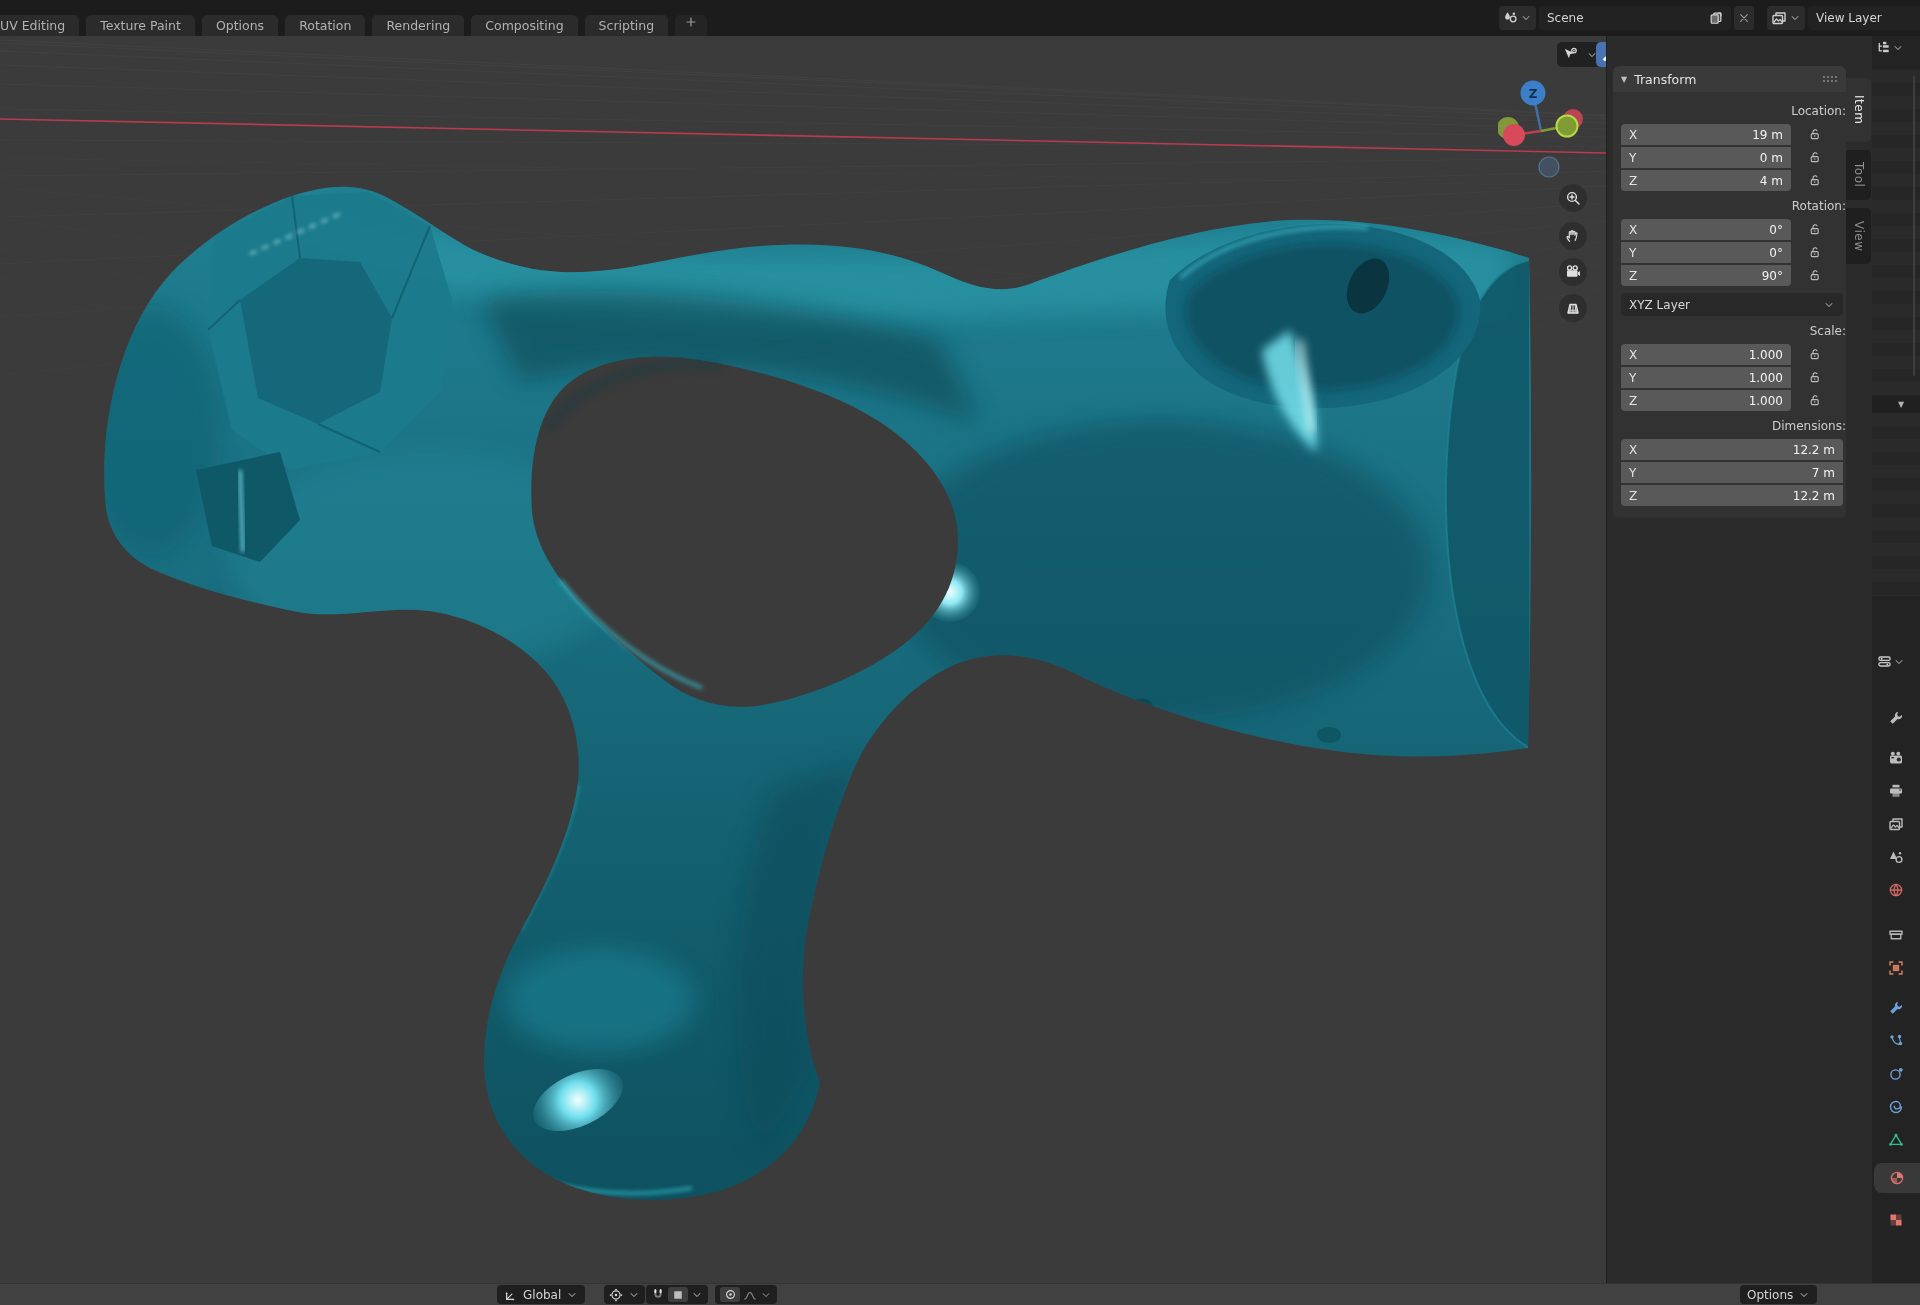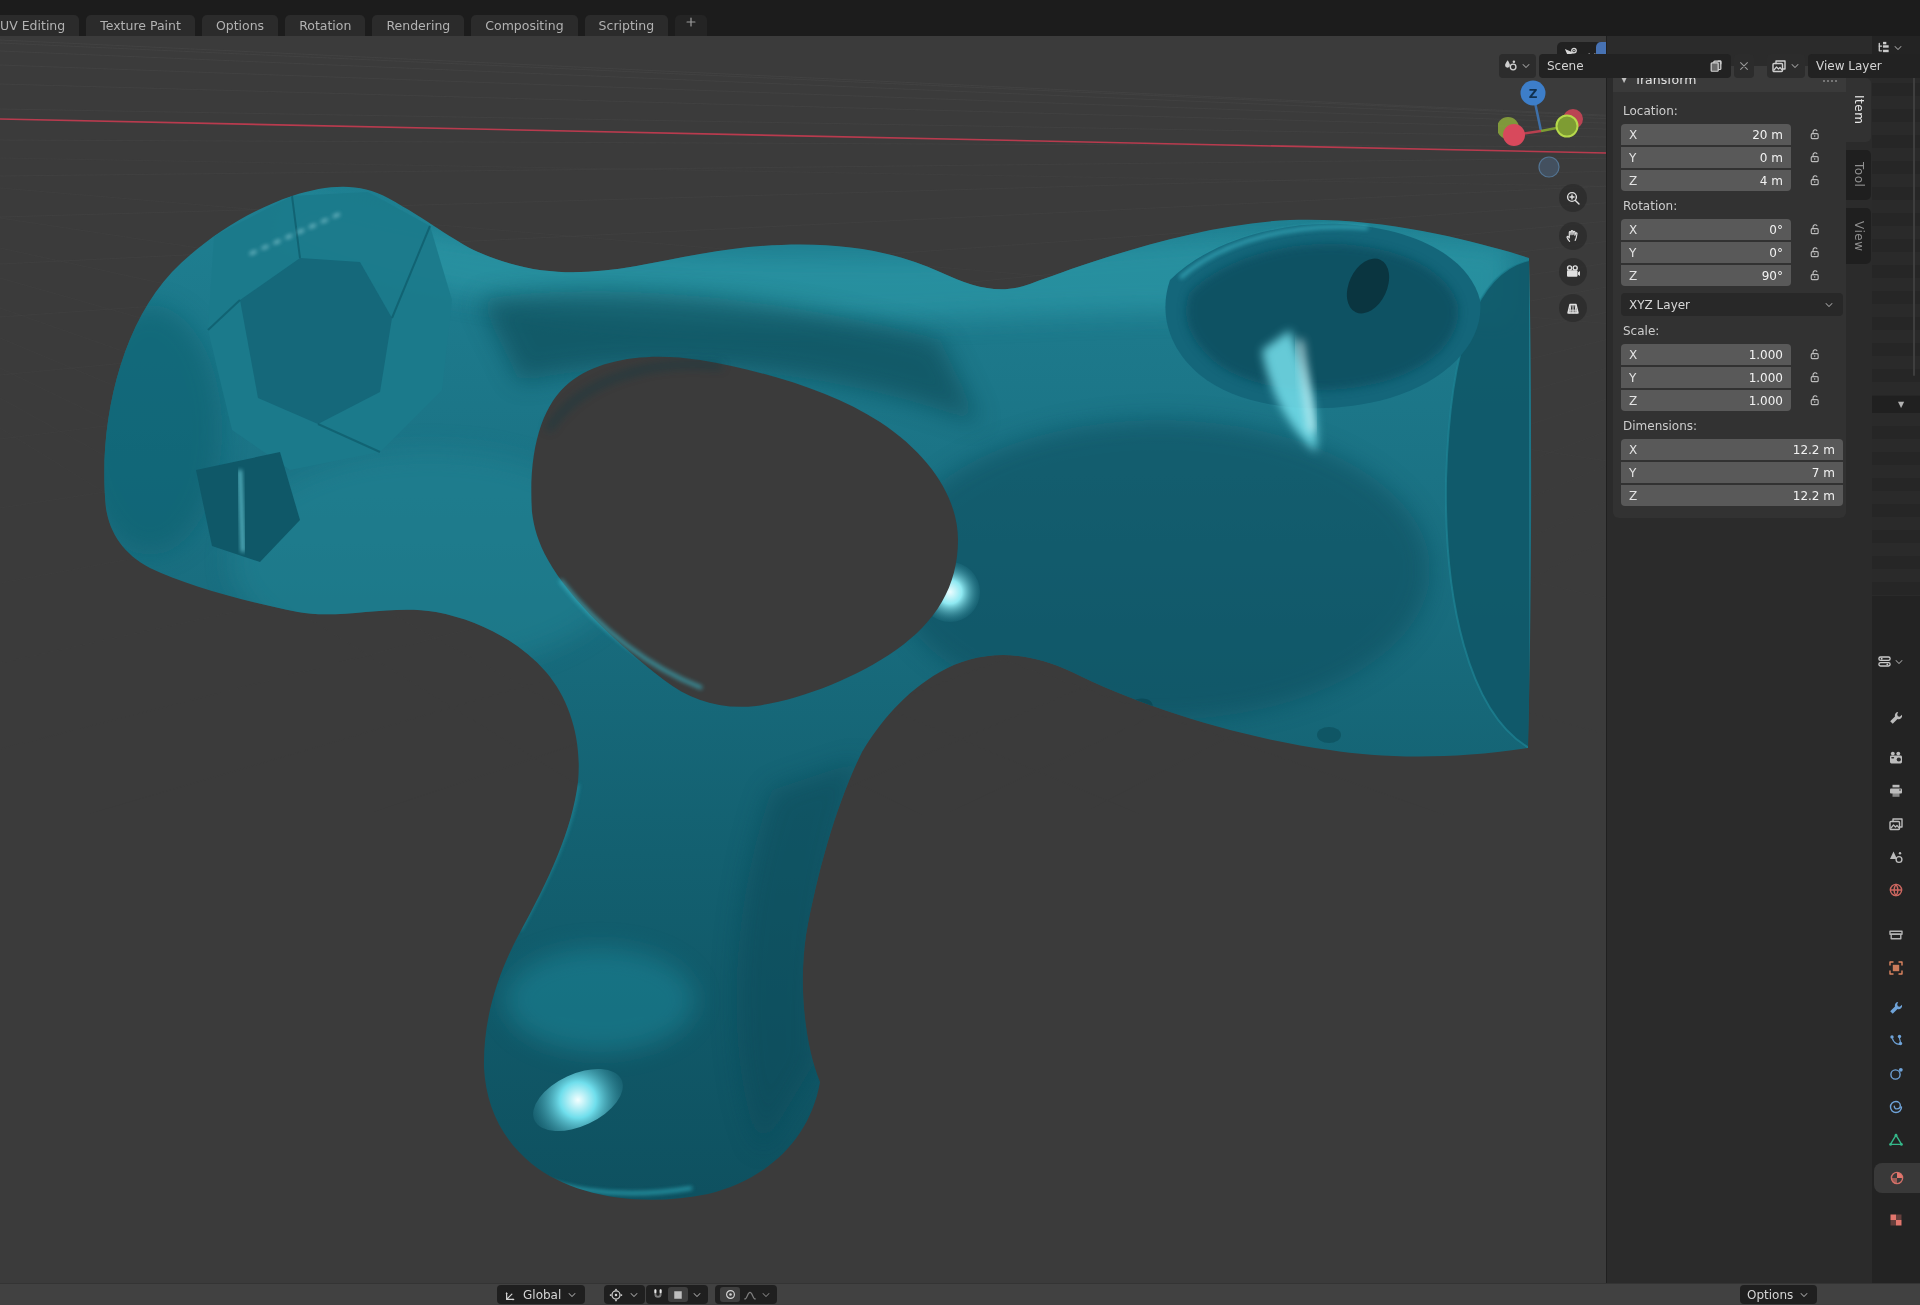--- a/index.html
+++ b/index.html
@@ -8,21 +8,21 @@
        -webkit-font-smoothing:antialiased;}
   .abs{position:absolute;}
   svg{display:block;}
 
   
   #topbar{left:0;top:0;width:1920px;height:36px;background:#1c1c1c;z-index:30;}
   #tabs{position:absolute;left:-14px;bottom:0;display:flex;gap:7px;align-items:flex-end;}
   .wtab{height:21px;line-height:21px;padding:0 14px;background:#2b2b2b;color:#b2b2b2;
         border-radius:5px 5px 0 0;white-space:nowrap;font-size:12.5px;}
   .wtab.add{padding:0 9px;background:#242424;color:#9a9a9a;font-size:13px;}
-  #topbar-right{position:absolute;right:0;top:5px;height:25px;display:flex;align-items:center;gap:3px;margin-top:48px;}
+  #topbar-right{position:absolute;right:0;top:5px;height:25px;display:flex;align-items:center;gap:3px;}
   .idpill{height:24px;background:#2c2c2c;border-radius:4px;display:flex;align-items:center;padding:0 4px;gap:2px;color:#cfcfcf;}
   .idfield{height:24px;background:#222222;border-radius:4px;display:flex;align-items:center;padding:0 8px;color:#d4d4d4;}
   .idfield .grow{flex:1;}
   .xbtn{width:20px;height:24px;background:#2c2c2c;border-radius:4px;display:flex;align-items:center;justify-content:center;color:#9a9a9a;}
   .chev{color:#9d9d9d;display:flex;align-items:center;}
 
   
   #vp-header{left:0;top:42px;width:1872px;height:26px;z-index:20;pointer-events:none;}
   #vp-header .grp{position:absolute;top:0;height:25px;background:rgba(32,32,32,.92);border-radius:5px;
                   display:flex;align-items:center;overflow:hidden;pointer-events:auto;}
@@ -30,21 +30,21 @@
   .hbtn.on{background:#4772b3;color:#ffffff;}
   .hbtn.chv{color:#9d9d9d;}
 
   
   #sidebar{left:1606px;top:36px;width:266px;height:1247px;background:#2b2b2b;z-index:25;border-left:1px solid #1f1f1f;box-sizing:border-box;}
   #tf-panel{position:absolute;left:6px;top:30px;width:233px;}
   #tf-head{height:26px;background:#3a3a3a;border-radius:6px 6px 0 0;display:flex;align-items:center;padding:0 8px;color:#e3e3e3;}
   #tf-head .tri{font-size:8px;color:#c0c0c0;margin-right:7px;}
   #tf-head .ttl{font-size:12.5px;}
   #tf-head .grip{margin-left:auto;color:#8b8b8b;}
-  #tf-body{background:#323232;border-radius:0 0 6px 6px;padding:4px 0 10px 0;}
+  #tf-body{background:#323232;border-radius:0 0 6px 6px;padding:4px 0 10px 0;text-align:right;}
   .seclbl{color:#cdcdcd;margin:8px 0 4px 10px;height:16px;}
   .nrow{display:flex;align-items:center;height:21px;margin:0 0 2px 8px;}
   .nfield{width:154px;height:21px;background:#595959;display:flex;align-items:center;justify-content:space-between;
           padding:0 8px;color:#f2f2f2;}
   .nfield .ax{color:#e3e3e3;}
   .nfield.top{border-radius:4px 4px 0 0;}
   .nfield.bot{border-radius:0 0 4px 4px;}
   .nfield.wide{width:206px;}
   .lockbox{width:46px;display:flex;justify-content:center;color:#bdbdbd;}
   .dropdown{width:206px;height:23px;background:#282828;border-radius:4px;margin:7px 0 2px 8px;
@@ -425,21 +425,21 @@
               <circle cx="14" cy="6" r="1"></circle>
             </g>
           </svg>
       </span>
     </div>
     <div id="tf-body">
         <div class="seclbl">Location:</div>
         <div class="nrow">
           <div class="nfield top">
             <span class="ax">X</span>
-            <span>20 m</span>
+            <span>19 m</span>
           </div>
           <div class="lockbox">
             <svg width="13" height="13" viewBox="0 0 16 16" fill="none" stroke="currentColor" stroke-width="1.4" stroke-linecap="round" stroke-linejoin="round">
               <rect x="4" y="7" width="8.5" height="6" rx="1.2"></rect>
               <path d="M6.2 7V4.8a2.6 2.6 0 0 1 4.8-1.4"></path>
               <circle cx="8.2" cy="9.8" r="1" fill="currentColor" stroke="none"></circle>
             </svg>
           </div>
         </div>
         <div class="nrow">

